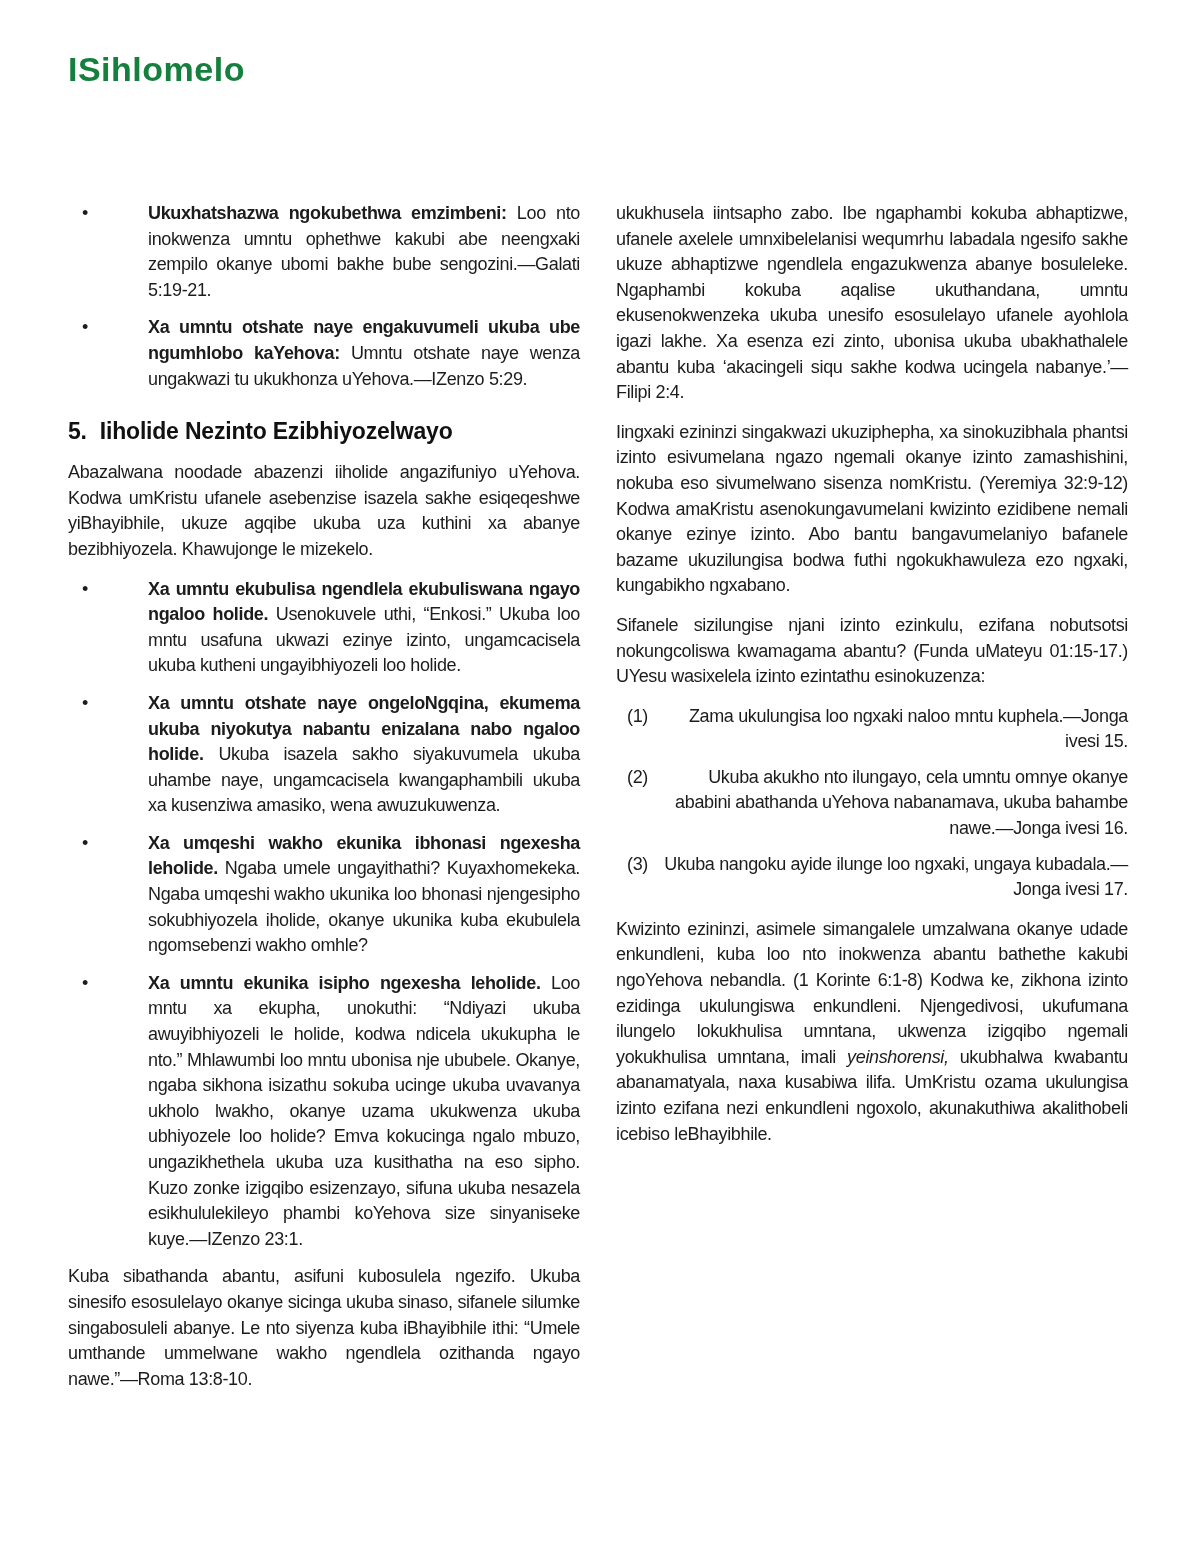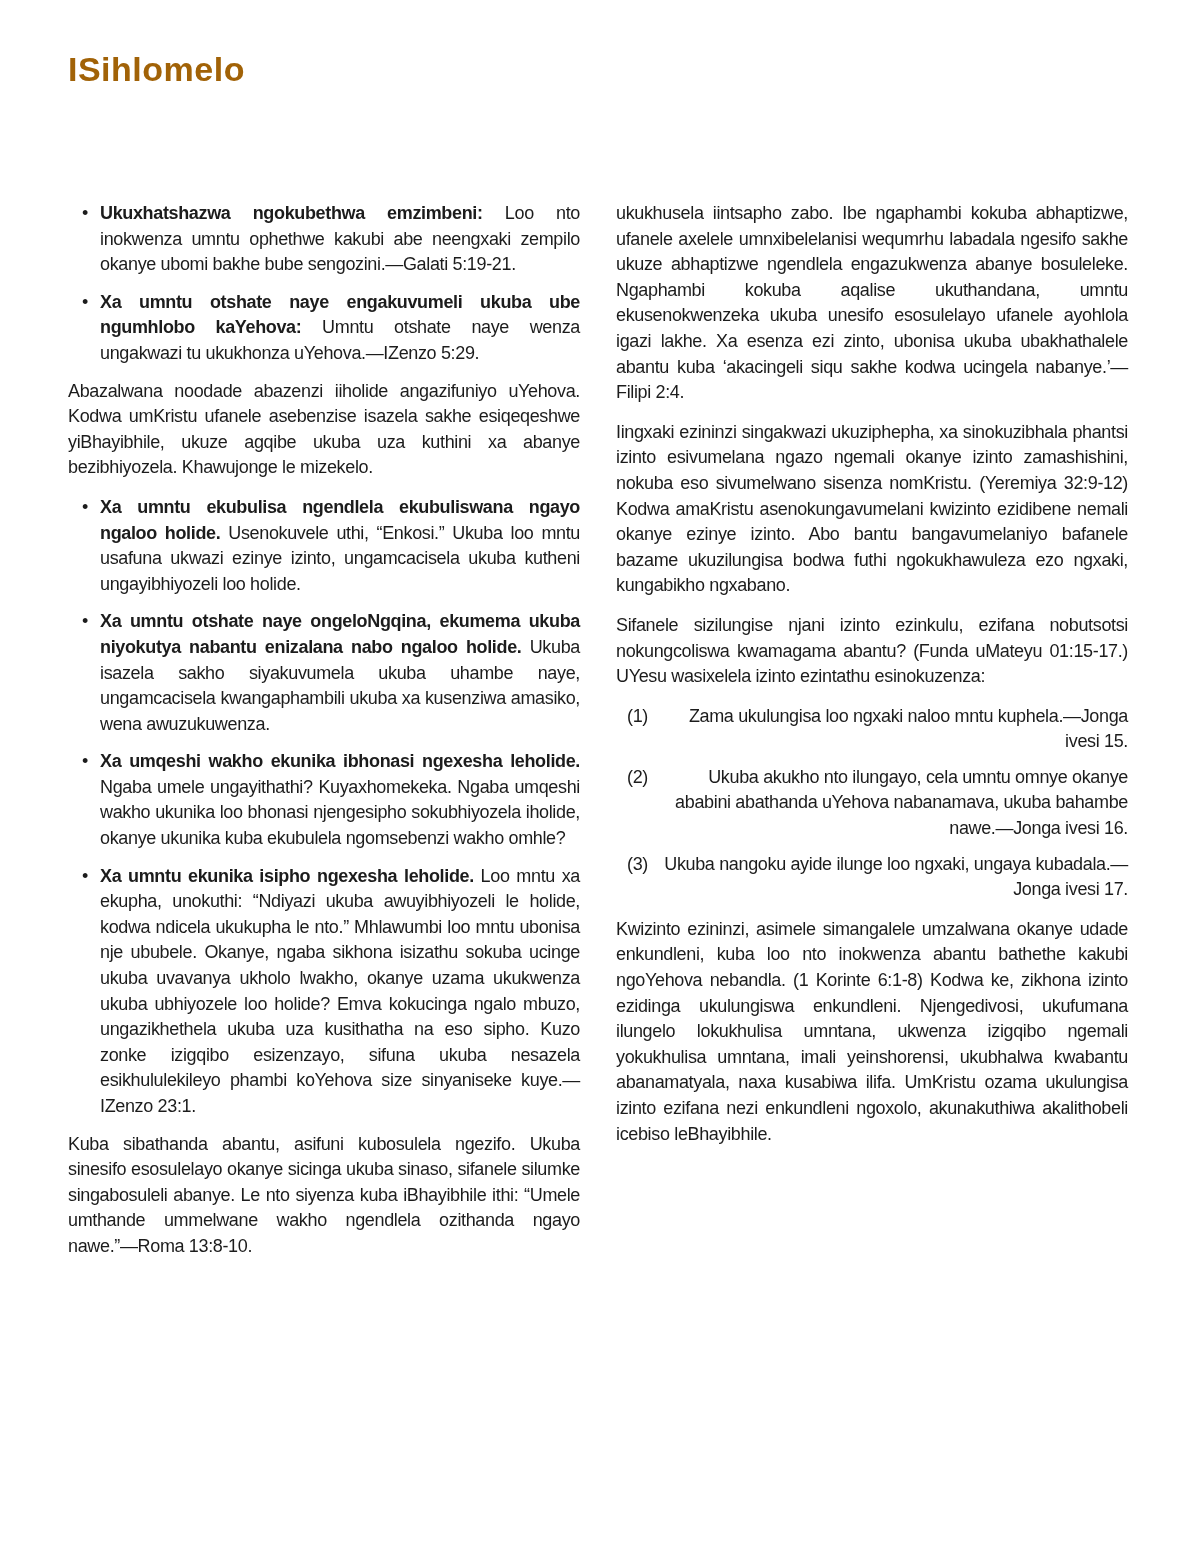--- a/index.html
+++ b/index.html
@@ -9,56 +9,56 @@
     background: #ffffff;
     overflow: hidden;
     font-family: "Liberation Sans", sans-serif;
     color: #1c1c1c;
   }
   .page { padding: 50px 72px 0 68px; }
 
   .page-title {
     font-size: 34px;
     font-weight: 700;
-    color: #a16207;
+    color: #15803d;
     margin: 0 0 112px 0;
     letter-spacing: 0.5px;
   }
 
   .cols { display: flex; gap: 36px; }
   .col { flex: 0 0 512px; width: 512px; }
 
   p, .bullet-text, .step-text, .step-num, .marker {
     font-size: 18px;
     line-height: 25.6px;
     letter-spacing: -0.35px;
   }
   p { margin: 0 0 14px 0; text-align: justify; }
   .bullet-text { text-align: justify; }
 
   .bullet { display: flex; margin: 0 0 12px 0; }
   .marker { flex: 0 0 18px; margin-left: 14px; }
-  .bullet-text { flex: 1; }
+  .bullet-text { flex: 1; margin-left: 48px; }
   .lead { font-weight: 700; }
 
   h2.section-heading {
     font-size: 23px;
     font-weight: 700;
     color: #111111;
     letter-spacing: -0.2px;
     margin: 26px 0 15px 0;
   }
   .sec-num { margin-right: 13px; }
 
   .steps { margin: 2px 0 14px 0; }
   .step { display: flex; margin-bottom: 10px; }
   .step-num { flex: 0 0 31px; margin-left: 11px; }
   .step-text { flex: 1; text-align: right; }
 
-  .italic { }
+  .italic { font-style: italic; }
 </style>
 </head>
 <body>
 
 <div class="page">
 
   <h1 class="page-title">ISihlomelo</h1>
 
   <div class="cols">
 
@@ -67,20 +67,21 @@
       <div class="bullet">
         <span class="marker">•</span>
         <div class="bullet-text"><span class="lead">Ukuxhatshazwa ngokubethwa emzimbeni:</span><span> Loo nto inokwenza umntu ophethwe kakubi abe neengxaki zempilo okanye ubomi bakhe bube sengozini.—Galati 5:19-21.</span></div>
       </div>
 
       <div class="bullet">
         <span class="marker">•</span>
         <div class="bullet-text"><span class="lead">Xa umntu otshate naye engakuvumeli ukuba ube ngumhlobo kaYehova:</span><span> Umntu otshate naye wenza ungakwazi tu ukukhonza uYehova.—IZenzo 5:29.</span></div>
       </div>
 
+      <h2 class="section-heading"><span class="sec-num">5.</span><span>Iiholide Nezinto Ezibhiyozelwayo</span></h2>
 
       <p>Abazalwana noodade abazenzi iiholide angazifuniyo uYehova. Kodwa umKristu ufanele asebenzise isazela sakhe esiqeqeshwe yiBhayibhile, ukuze agqibe ukuba uza kuthini xa abanye bezibhiyozela. Khawujonge le mizekelo.</p>
 
       <div class="bullet">
         <span class="marker">•</span>
         <div class="bullet-text"><span class="lead">Xa umntu ekubulisa ngendlela ekubuliswana ngayo ngaloo holide.</span><span> Usenokuvele uthi, “Enkosi.” Ukuba loo mntu usafuna ukwazi ezinye izinto, ungamcacisela ukuba kutheni ungayibhiyozeli loo holide.</span></div>
       </div>
 
       <div class="bullet">
         <span class="marker">•</span>

